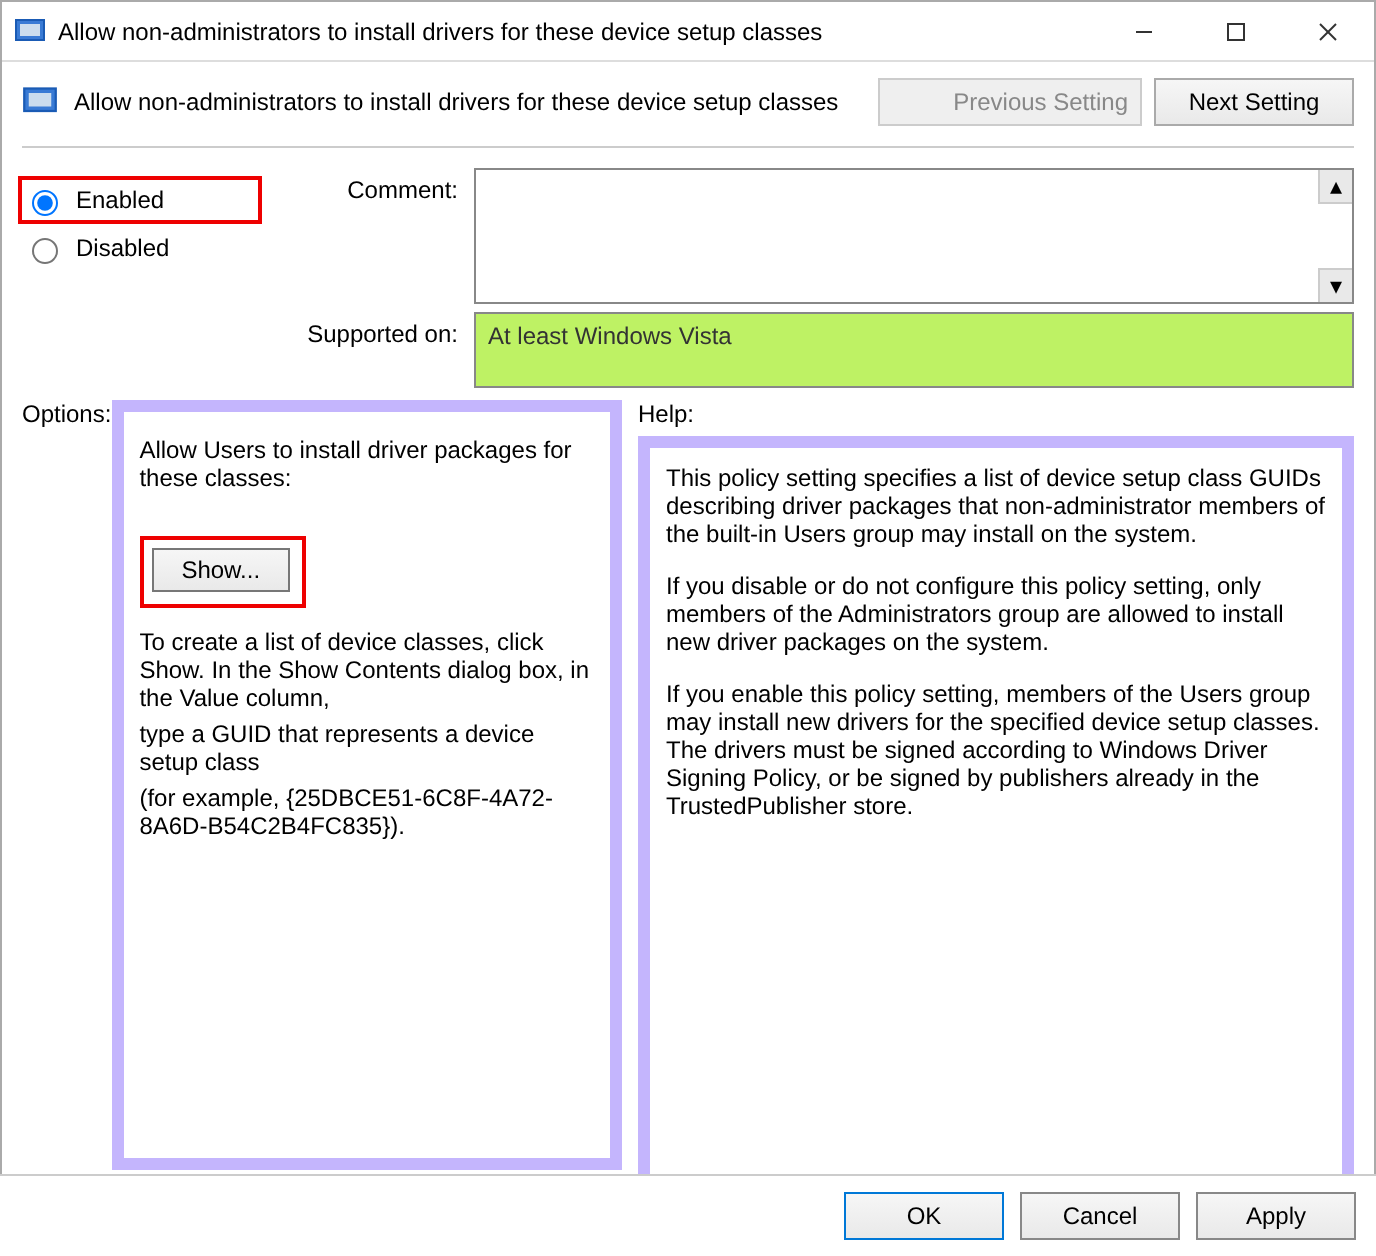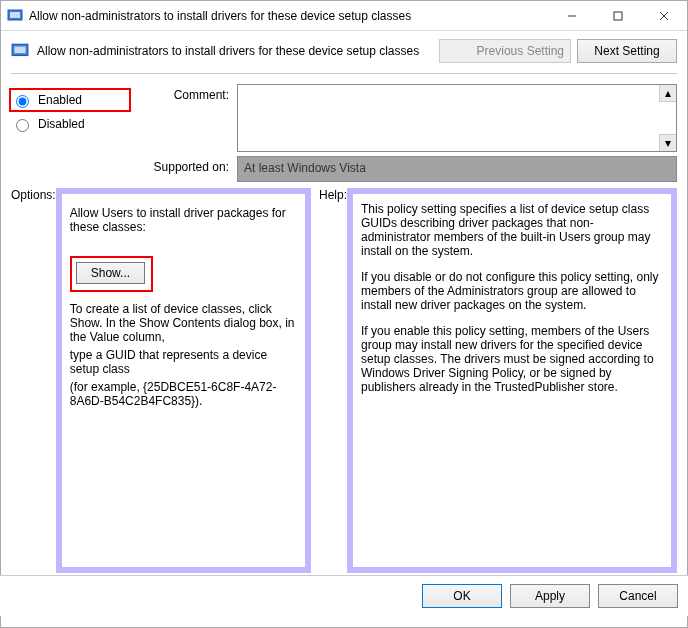--- a/index.html
+++ b/index.html
@@ -15,34 +15,34 @@
     .header .navbtn { min-width: 100px; height: 24px; margin-left: 6px; background: linear-gradient(#f6f6f6,#e9e9e9); border: 1px solid #aaa; cursor: pointer; }
     .header .navbtn[disabled] { color: #888; background: #efefef; border-color: #ccc; padding-left: 37px; }
     .hr { border-top: 1px solid #ccc; margin: 2px 10px 8px; }
     .row { display: flex; align-items: flex-start; padding: 2px 10px; gap: 8px; }
     .radiocol { width: 120px; padding-top: 4px; }
     .radiocol label { display: flex; align-items: center; height: 24px; gap: 6px; cursor: pointer; }
     .radiocol .highlight { border: 2px solid #e00; padding: 0 6px 0 0; margin-left: -2px; }
     .lbl-right { text-align: right; width: 90px; padding-top: 4px; }
     .textarea-wrap { flex: 1; position: relative; }
     .fake-textarea { border: 1px solid #888; height: 68px; background: #fff; position: relative; }
-    .supported { border: 1px solid #888; height: 26px; background: #a3a3a3; padding: 4px 6px; color: #333; }
+    .supported { border: 1px solid #888; height: 38px; background: #bef264; padding: 4px 6px; color: #333; }
     .scrollbtn { position: absolute; right: 0; width: 17px; height: 17px; background: #e9e9e9; border-left:1px solid #ccc; display:flex; align-items:center; justify-content:center; }
     .scrollbtn.top { top: 0; border-bottom:1px solid #ccc; }
     .scrollbtn.bot { bottom: 0; border-top:1px solid #ccc; }
     .lower { display: flex; gap: 8px; padding: 4px 10px 0; }
     .col-title { padding-bottom: 4px; }
     .options-col { width: 300px; display:flex; flex-direction:row;}
-    .help-col { flex: 1; display:flex; flex-direction:row;}
+    .help-col { flex: 1; display:flex; flex-direction:column;}
     .panel { border: 6px solid #c4b5fd; padding: 8px; overflow: auto; height: 385px; position: relative; }
     .showbtn { border: 1px solid #777; background: linear-gradient(#f6f6f6,#e9e9e9); padding: 3px 14px; cursor: pointer; }
     .show-wrap { border: 2px solid #e00; display: inline-block; padding: 4px 6px 6px 4px; margin: 18px 0 6px; }
     .options-col p { margin: 4px 0; }
     .help-col p { margin: 0 0 12px; }
-    .footer { position: absolute; bottom: 12px; left: 0; right: 0; border-top: 1px solid #ccc; padding: 8px 10px; display: flex; justify-content: flex-end; gap: 8px; background:#fff;}
+    .footer { position: absolute; bottom: 0; left: 0; right: 0; border-top: 1px solid #ccc; padding: 8px 10px; display: flex; justify-content: flex-end; gap: 8px; background:#fff;}
     .footer button { min-width: 80px; height: 24px; background: linear-gradient(#f6f6f6,#e9e9e9); border: 1px solid #888; cursor: pointer; }
     .footer button.default { border: 1px solid #0078d7; }
   </style>
 </head>
 <body>
 
 <div class="titlebar">
   <span class="icon">
     <svg viewBox="0 0 16 16">
         <rect x="1" y="2" width="14" height="10" fill="#3a7bd5" stroke="#1a5bb5"></rect>
@@ -129,15 +129,15 @@
     <div class="panel">
       <p>This policy setting specifies a list of device setup class GUIDs describing driver packages that non-administrator members of the built-in Users group may install on the system.</p>
       <p>If you disable or do not configure this policy setting, only members of the Administrators group are allowed to install new driver packages on the system.</p>
       <p>If you enable this policy setting, members of the Users group may install new drivers for the specified device setup classes. The drivers must be signed according to Windows Driver Signing Policy, or be signed by publishers already in the TrustedPublisher store.</p>
     </div>
   </div>
 </div>
 
 <div class="footer">
   <button class="default">OK</button>
+  <button>Cancel</button>
   <button>Apply</button>
-  <button>Cancel</button>
 </div>
 
 </body></html>

